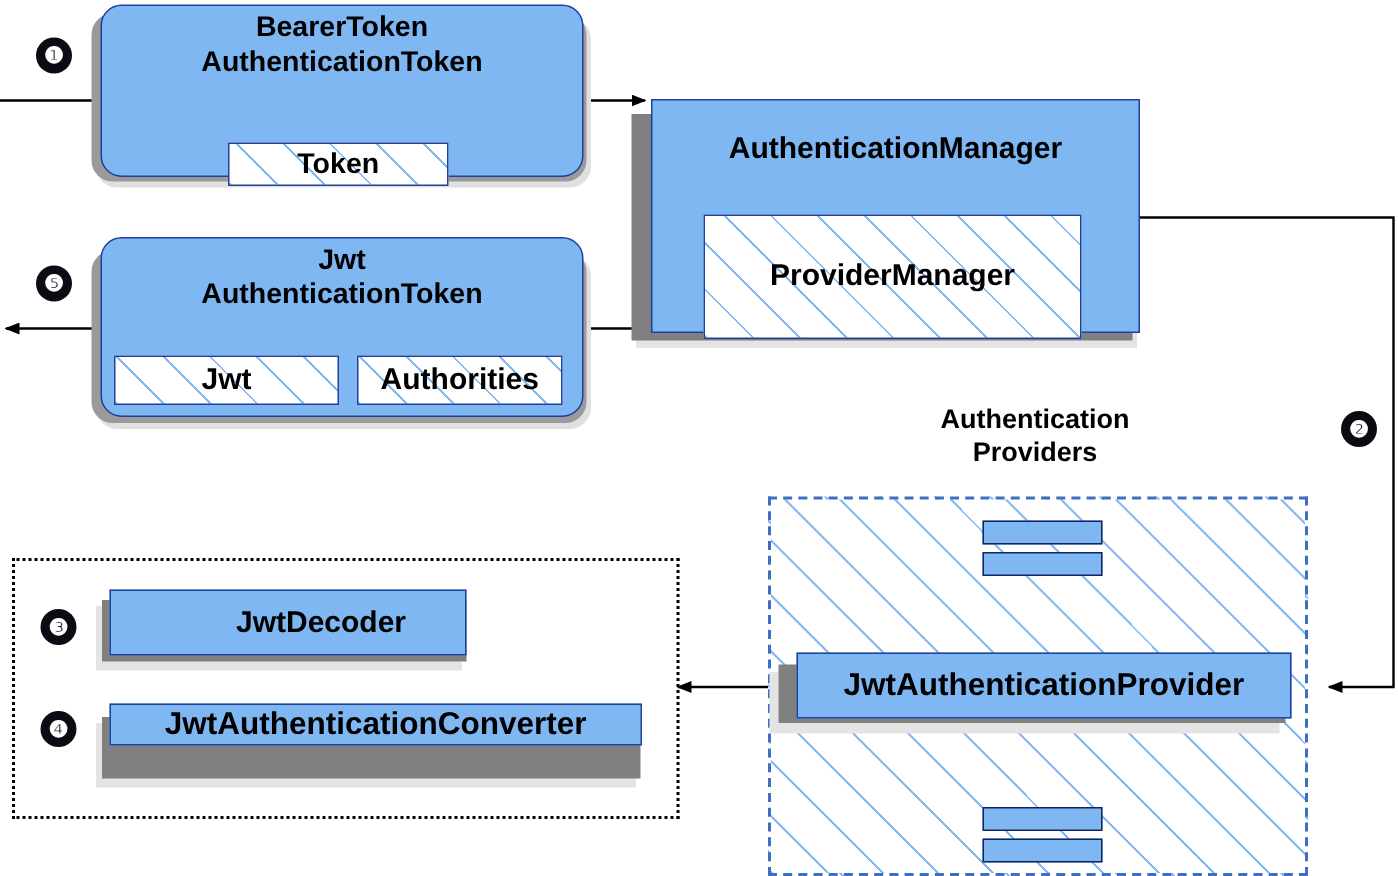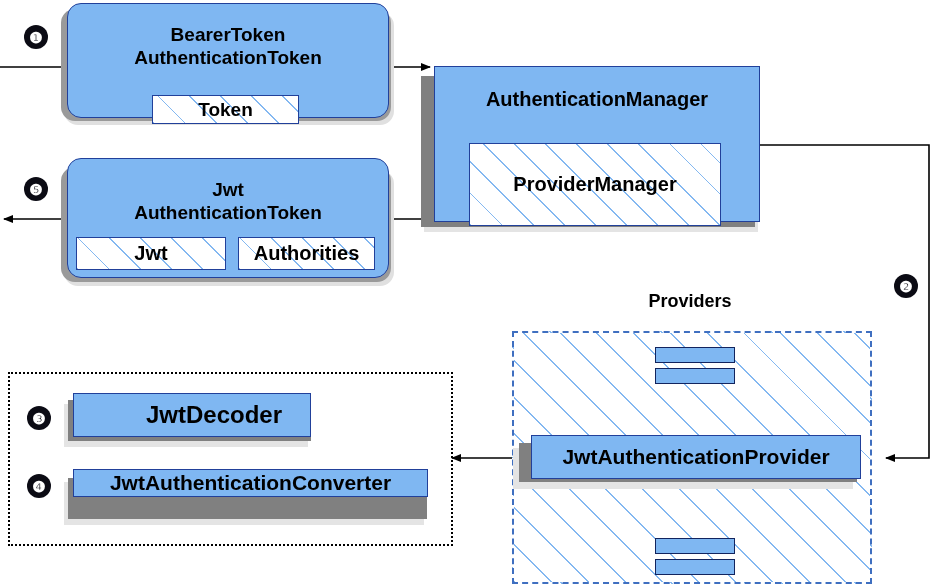--- a/index.html
+++ b/index.html
@@ -46,21 +46,21 @@
   }
   .shadow-inner { background: #808080; }
   .shadow-outer { background: #e4e4e4; }
 
   
   .card {
     border-radius: 14px;
     flex-direction: column;
     align-items: center;
     justify-content: flex-start;
-    padding-top: 19px;
+    padding-top: 3px;
   }
   .card .title {
     font-size: 19px;
     line-height: 23px;
     width: 100%;
   }
   .card-shadow-inner { border-radius: 14px; background: #9a9a9a; }
   .card-shadow-outer { border-radius: 14px; background: #e0e0e0; }
 
   
@@ -220,21 +220,21 @@
   <div class="shadow-inner" style="left:421px; top:76px; width:334px; height:151px;"></div>
   <div class="node" style="left:434px; top:66px; width:326px; height:156px; align-items:flex-start;
               justify-content:center; padding-top:21px; font-size:20px;">
     <span>AuthenticationManager</span>
   </div>
   <div class="field" style="left:469px; top:126px; width:252px; height:83px; font-size:20px;margin-top:17px;">
     <span>ProviderManager</span>
   </div>
 
   <div class="caption" style="left:588px; top:268px; width:204px;">
-    <br>
+    <span>Authentication</span><br>
     <span>Providers</span>
   </div>
 
   <div class="dashed-blue" style="left:512px; top:331px; width:360px; height:253px;"></div>
 
   <div class="bar" style="left:655px; top:347px; width:80px; height:16px;"></div>
   <div class="bar" style="left:655px; top:368px; width:80px; height:16px;"></div>
 
   <div class="bar" style="left:655px; top:538px; width:80px; height:16px;"></div>
   <div class="bar" style="left:655px; top:559px; width:80px; height:16px;"></div>
@@ -242,21 +242,21 @@
   <div class="shadow-outer" style="left:513px; top:448px; width:340px; height:41px;"></div>
   <div class="shadow-inner" style="left:519px; top:443px; width:338px; height:39px;"></div>
   <div class="node" style="left:531px; top:435px; width:330px; height:44px; font-size:21px;">
     <span>JwtAuthenticationProvider</span>
   </div>
 
   <div class="dotted-black" style="left:8px; top:372px; width:445px; height:174px;"></div>
 
   <div class="shadow-outer" style="left:64px; top:404px; width:244px; height:43px;"></div>
   <div class="shadow-inner" style="left:68px; top:400px; width:243px; height:41px;"></div>
-  <div class="node" style="left:73px; top:393px; width:238px; height:44px; font-size:24px;padding-left:44px;">
+  <div class="node" style="left:73px; top:393px; width:238px; height:44px; font-size:20px;padding-left:44px;">
     <span>JwtDecoder</span>
   </div>
 
   <div class="shadow-outer" style="left:64px; top:482px; width:360px; height:43px;"></div>
   <div class="shadow-inner" style="left:68px; top:478px; width:359px; height:41px;"></div>
   <div class="node" style="left:73px; top:469px; width:355px; height:28px; font-size:21px;">
     <span>JwtAuthenticationConverter</span>
   </div>
 
 </div>

